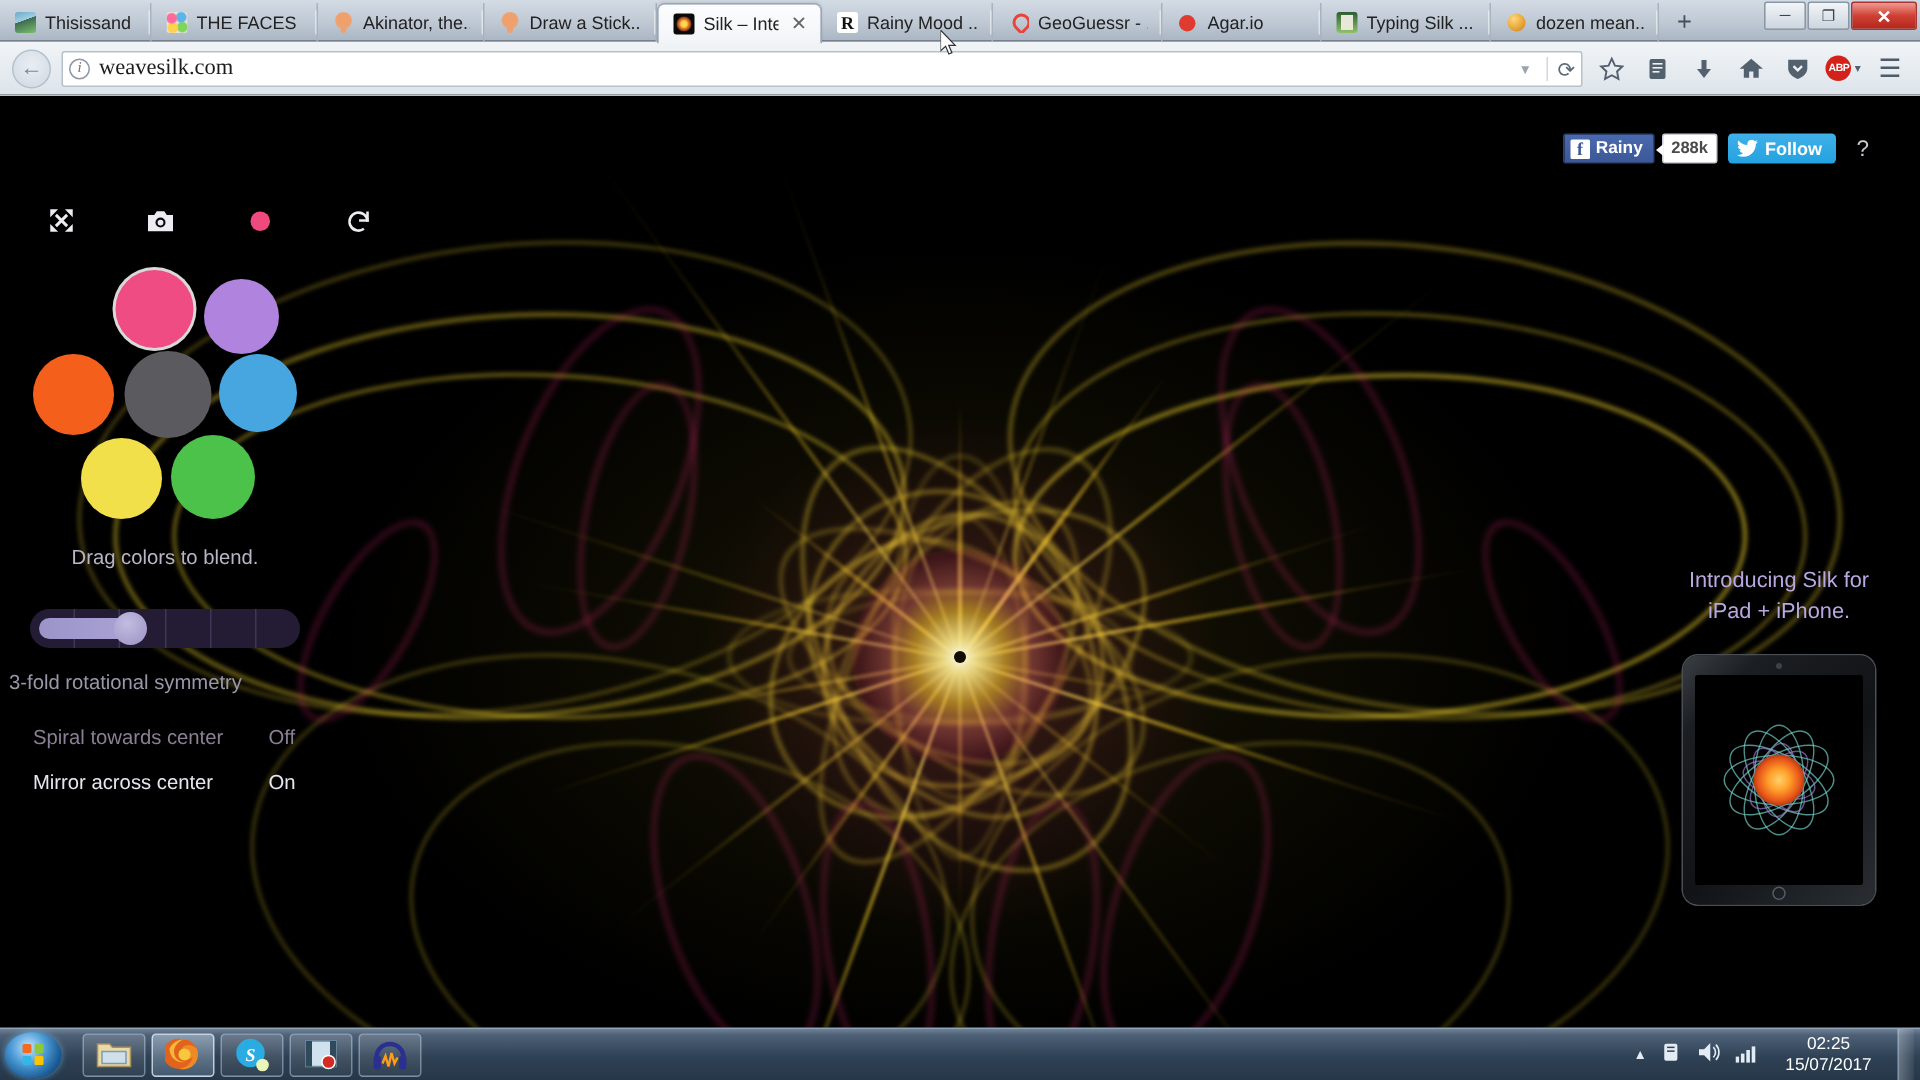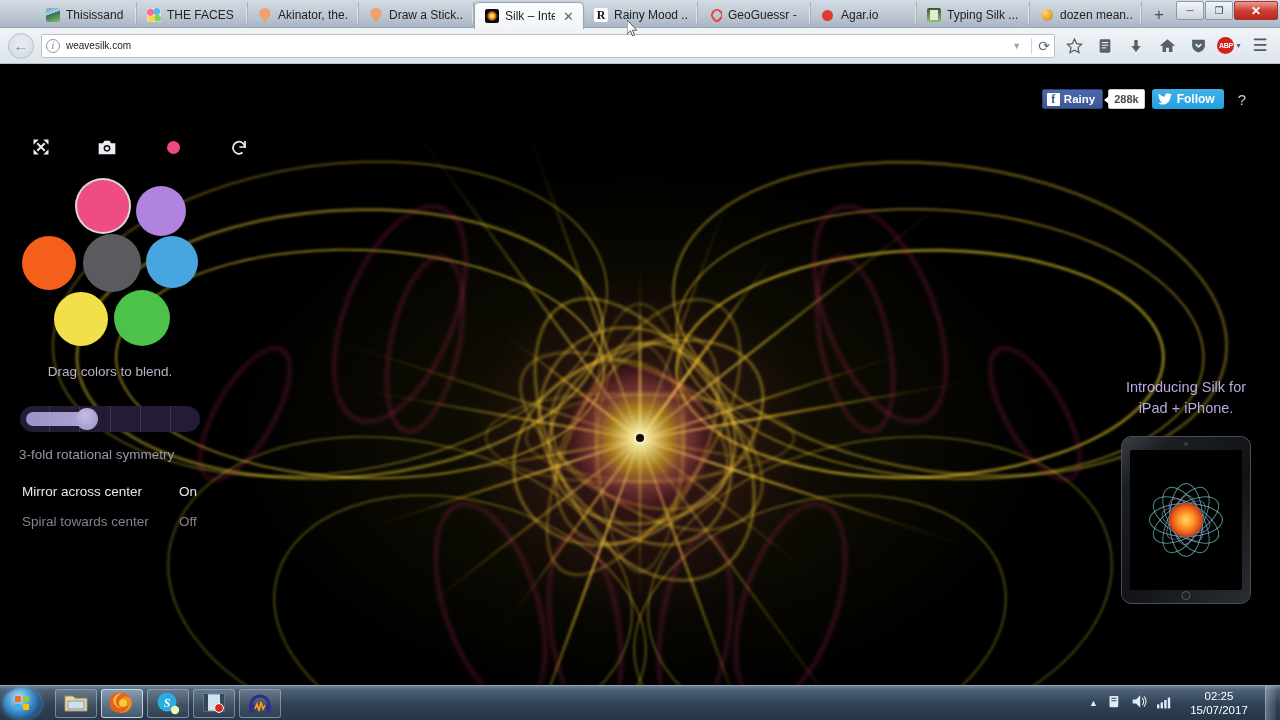--- a/index.html
+++ b/index.html
@@ -11,21 +11,21 @@
   }
 
   
   #browser { position:absolute; left:0; top:0; width:1280px; height:64px; }
 
   .tabstrip {
     position:absolute; left:0; top:0; width:1280px; height:28px;
     background:linear-gradient(to bottom,#d3dbe4 0%,#bfc9d4 55%,#aab6c4 100%);
     border-bottom:1px solid #9aa6b4;
   }
-  .tabs { position:absolute; left:0; top:0; height:28px; display:flex; align-items:flex-end;margin-left:36px; }
+  .tabs { position:absolute; left:0; top:0; height:28px; display:flex; align-items:flex-end; }
   .tab {
     position:relative; height:26px; display:flex; align-items:center;
     padding:0 9px 0 10px; gap:6px;
     font-size:12px; color:#222; white-space:nowrap;
     border-right:1px solid #a8b3c0;
   }
   .tab:after {
     content:""; position:absolute; right:0; top:5px; height:16px; width:1px;
     background:rgba(255,255,255,.5);
   }
@@ -101,21 +101,21 @@
   }
   .urlbar {
     flex:1; height:24px; background:#fff; border:1px solid #b7c1cb; border-radius:2px;
     display:flex; align-items:center; padding:0 4px; gap:6px;
   }
   .urlinfo {
     width:14px; height:14px; border:1px solid #8d98a4; border-radius:50%;
     color:#6b7682; font-size:10px; font-family:"Liberation Serif",serif;
     display:flex; align-items:center; justify-content:center; font-style:italic;
   }
-  .urltext { font-size:10px; color:#1b1b1b; flex:1; }
+  .urltext { font-size:15px; color:#1b1b1b; flex:1;font-family:Liberation Serif, serif; }
   .urlcaret { color:#9aa4ae; font-size:9px; padding-right:4px; }
   .urlreload { color:#5e6a77; font-size:14px; border-left:1px solid #cfd7df; padding-left:6px; }
   .tbicon { width:24px; height:24px; display:flex; align-items:center; justify-content:center; color:#515e6b; }
   .abp {
     width:17px; height:17px; border-radius:50%; background:#d4211a;
     color:#fff; font-size:7px; font-weight:bold; display:flex;
     align-items:center; justify-content:center; letter-spacing:-.3px;
   }
 
   
@@ -187,21 +187,21 @@
   .slider .ticks i:last-child { border-right:none; }
   .slider .fill {
     position:absolute; left:6px; top:6px; height:14px; width:62px; border-radius:7px;
     background:linear-gradient(to right,#9b94c9,#aaa2d4);
   }
   .slider .knob {
     position:absolute; left:56px; top:2px; width:22px; height:22px; border-radius:50%;
     background:radial-gradient(circle at 40% 35%,#c3bce0,#9a92c4);
   }
 
-  .symlabel { position:absolute; left:19px; top:383px; color:#9b96aa; font-size:13.5px;text-align:center; }
+  .symlabel { position:absolute; left:6px; top:383px; color:#9b96aa; font-size:13.5px;text-align:center; }
 
   .toggles { position:absolute; left:22px; top:420px; width:180px; }
   .trow { position:relative; height:30px; }
   .tname { position:absolute; left:0; top:0; font-size:13.5px; }
   .tval  { position:absolute; left:157px; top:0; font-size:13.5px; }
   .t-on  { color:#e6e6ee; }
   .t-off { color:#8a7f94; }
 
   
   .social { position:absolute; right:34px; top:25px; display:flex; align-items:center; gap:7px; }
@@ -545,26 +545,26 @@
           <i></i>
       </div>
       <div class="fill"></div>
       <div class="knob"></div>
     </div>
 
     <div class="symlabel">3-fold rotational symmetry</div>
 
     <div class="toggles">
       <div class="trow">
+        <span class="tname t-off">Spiral towards center</span>
+        <span class="tval t-off">Off</span>
+      </div>
+      <div class="trow">
         <span class="tname t-on">Mirror across center</span>
         <span class="tval t-on">On</span>
-      </div>
-      <div class="trow">
-        <span class="tname t-off">Spiral towards center</span>
-        <span class="tval t-off">Off</span>
       </div>
     </div>
 
     <div class="social">
       <div class="fbwrap">
         <div class="fblike">
           <span class="fbf">f</span>
           <span>Rainy</span>
         </div>
         <div class="fbcount">288k</div>

